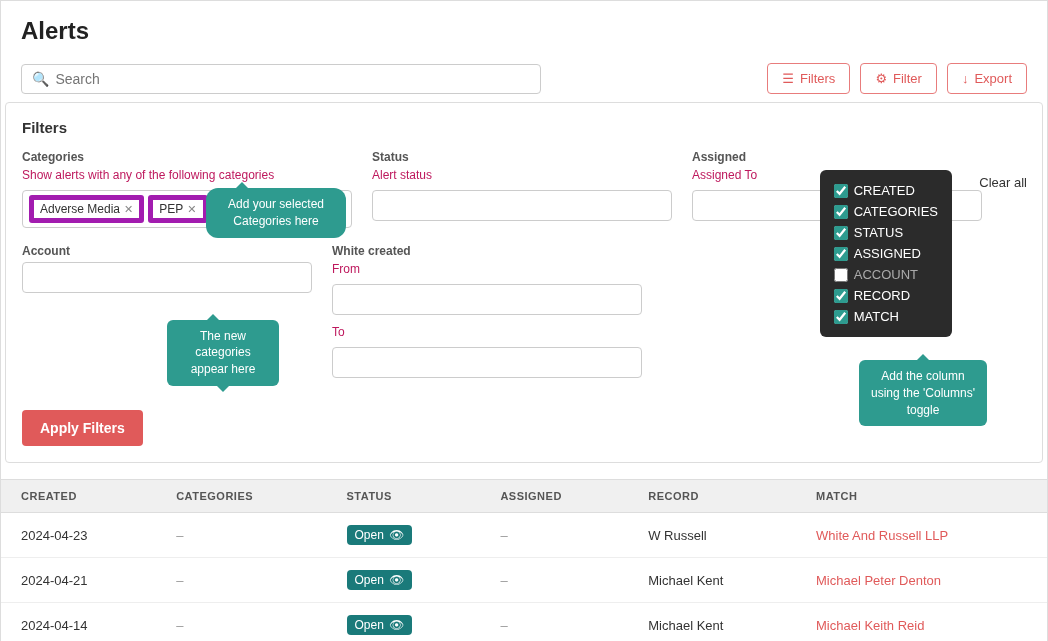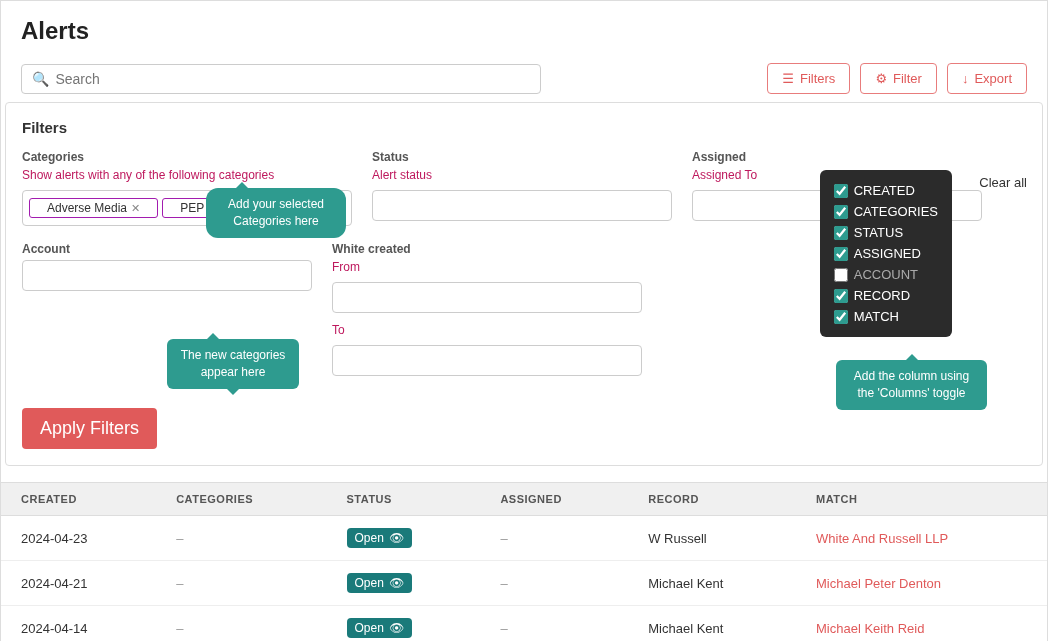--- a/index.html
+++ b/index.html
@@ -25,21 +25,21 @@
     .tooltip-filter { top: 62px; left: 540px; width: 130px; }
     .tooltip-filter::after { bottom: -12px; left: 50%; transform: translateX(-50%); border-top-color: #2e9b8f; }
     .arrow-right { position: absolute; top: 88px; left: 680px; color: #2e9b8f; font-size: 18px; }
 
     
     .columns-dropdown { position: absolute; top: 115px; right: 95px; background: #2b2b2b; color: #fff; border-radius: 6px; padding: 10px 14px; z-index: 20; min-width: 130px; }
     .columns-dropdown .col-item { display: flex; align-items: center; gap: 6px; padding: 3px 0; font-size: 13px; }
     .col-item input[type=checkbox] { accent-color: #2e9b8f; width: 14px; height: 14px; }
     .col-item.unchecked { color: #aaa; }
 
-    .tooltip-columns { position: absolute; background: #2e9b8f; color: #fff; font-size: 12px; padding: 8px 10px; border-radius: 6px; line-height: 1.4; text-align: center; width: 151px; top: 305px; right: 60px; z-index: 25; }
+    .tooltip-columns { position: absolute; background: #2e9b8f; color: #fff; font-size: 12px; padding: 8px 10px; border-radius: 6px; line-height: 1.4; text-align: center; width: 128px; top: 305px; right: 60px; z-index: 25; }
     .tooltip-columns::before { content: ''; position: absolute; top: -12px; left: 50%; transform: translateX(-50%); border: 6px solid transparent; border-bottom-color: #2e9b8f; }
 
     
     .clear-all { position: absolute; top: 120px; right: 20px; color: #333; font-size: 13px; cursor: pointer; text-decoration: none; z-index: 21; }
 
     
     .filters-section { margin: 0 4px; border: 1px solid #ddd; border-radius: 4px; padding: 16px; background: #fff; position: relative; }
     .filters-title { font-size: 15px; font-weight: 600; margin-bottom: 14px; color: #333; }
 
     .filter-row { display: flex; gap: 20px; margin-bottom: 16px; align-items: flex-start; }
@@ -47,39 +47,39 @@
     .filter-group.cat { flex: 0 0 330px; }
     .filter-group.status { flex: 0 0 300px; }
     .filter-group.assigned { flex: 0 0 290px; }
     .filter-group.account { flex: 0 0 290px; }
     .filter-group.date { flex: 0 0 310px; }
 
     .filter-label { font-size: 12px; font-weight: 600; color: #555; }
     .filter-sublabel { font-size: 12px; color: #be185d; margin-bottom: 4px; }
 
     .tags-input { display: flex; flex-wrap: wrap; align-items: center; gap: 4px; border: 1px solid #ccc; border-radius: 4px; padding: 4px 6px; min-height: 36px; background: #fff; }
-    .tag { display: flex; align-items: center; background: #fff; border: 1px solid #a21caf; border-radius: 3px; padding: 2px 17px; font-size: 12px; gap: 4px; }
+    .tag { display: flex; align-items: center; background: #fff; border: 5px solid #a21caf; border-radius: 3px; padding: 2px 6px; font-size: 12px; gap: 4px; }
     .tag-remove { cursor: pointer; color: #888; font-size: 11px; }
     .tags-arrow { margin-left: auto; color: #666; font-size: 12px; }
 
     .select-input { border: 1px solid #ccc; border-radius: 4px; padding: 7px 8px; font-size: 13px; background: #fff; width: 100%; appearance: none; cursor: pointer; }
 
     .text-input { border: 1px solid #ccc; border-radius: 4px; padding: 7px 8px; font-size: 13px; background: #fff; width: 100%; }
 
     
     .tooltip-cat { position: absolute; background: #2e9b8f; color: #fff; font-size: 12px; padding: 8px 10px; border-radius: 12px; line-height: 1.4; text-align: center; width: 140px; top: 75px; left: 200px; z-index: 15; }
     .tooltip-cat-arrow { position: absolute; top: -12px; left: 30px; border: 6px solid transparent; border-bottom-color: #2e9b8f; }
 
     
-    .tooltip-newcat { position: absolute; background: #2e9b8f; color: #fff; font-size: 12px; padding: 8px 10px; border-radius: 6px; line-height: 1.4; text-align: center; width: 132px; bottom: 60px; left: 145px; z-index: 15; }
+    .tooltip-newcat { position: absolute; background: #2e9b8f; color: #fff; font-size: 12px; padding: 8px 10px; border-radius: 6px; line-height: 1.4; text-align: center; width: 112px; bottom: 60px; left: 145px; z-index: 15; }
     .tooltip-newcat-arrow-up { position: absolute; top: -12px; left: 40px; border: 6px solid transparent; border-bottom-color: #2e9b8f; }
     .tooltip-newcat-arrow-down { position: absolute; bottom: -12px; left: 50%; transform: translateX(-50%); border: 6px solid transparent; border-top-color: #2e9b8f; }
 
     
-    .apply-btn { background: #e05a5a; color: #fff; border: none; border-radius: 4px; padding: 10px 18px; font-size: 18px; font-weight: 400; cursor: pointer; margin: 16px 0 0 0; }
+    .apply-btn { background: #e05a5a; color: #fff; border: none; border-radius: 4px; padding: 10px 18px; font-size: 14px; font-weight: 700; cursor: pointer; margin: 16px 0 0 0; }
 
     
     .results-section { margin: 16px 0 0 0; }
     table { width: 100%; border-collapse: collapse; }
     thead tr { background: #f0f0f0; }
     th { text-align: left; padding: 10px 20px; font-size: 11px; font-weight: 700; color: #555; letter-spacing: 0.5px; border-bottom: 1px solid #ddd; border-top: 1px solid #ddd; }
     td { padding: 12px 20px; font-size: 13px; border-bottom: 1px solid #eee; vertical-align: middle; }
     .status-badge { display: inline-flex; align-items: center; gap: 5px; background: #1a7a7a; color: #fff; border-radius: 4px; padding: 3px 8px; font-size: 12px; font-weight: 400; }
     .status-eye { font-size: 12px; }
     .match-link { color: #e05a5a; text-decoration: none; cursor: pointer; }

